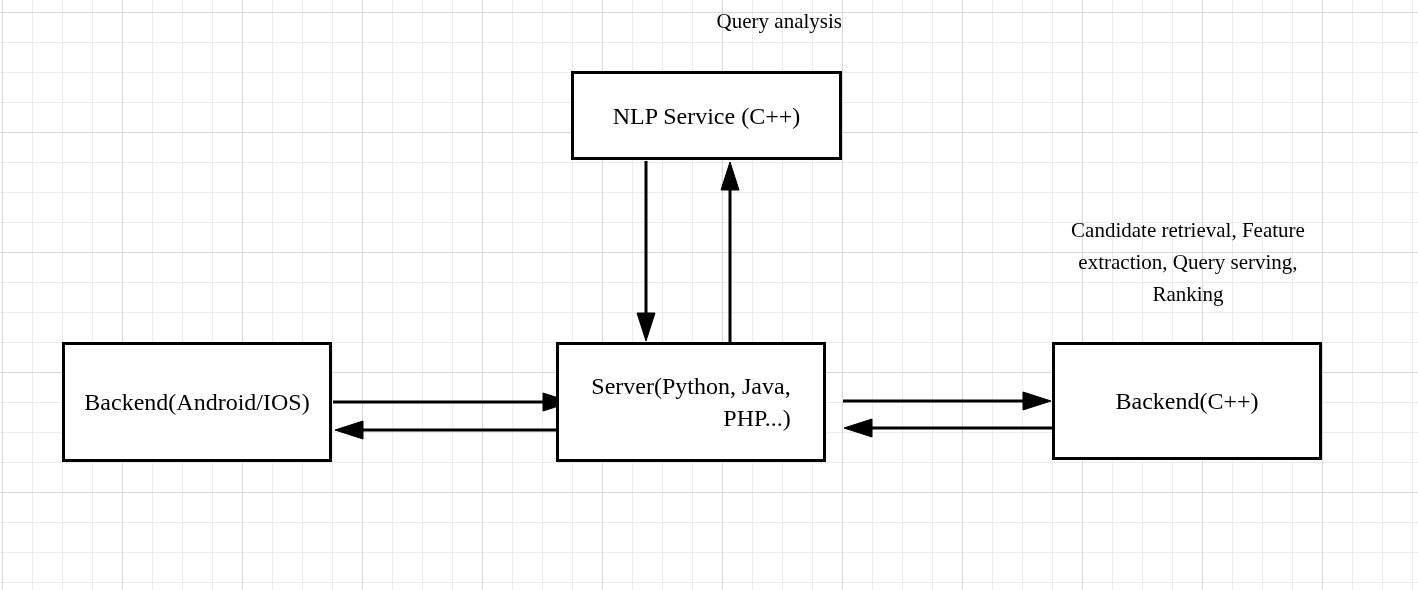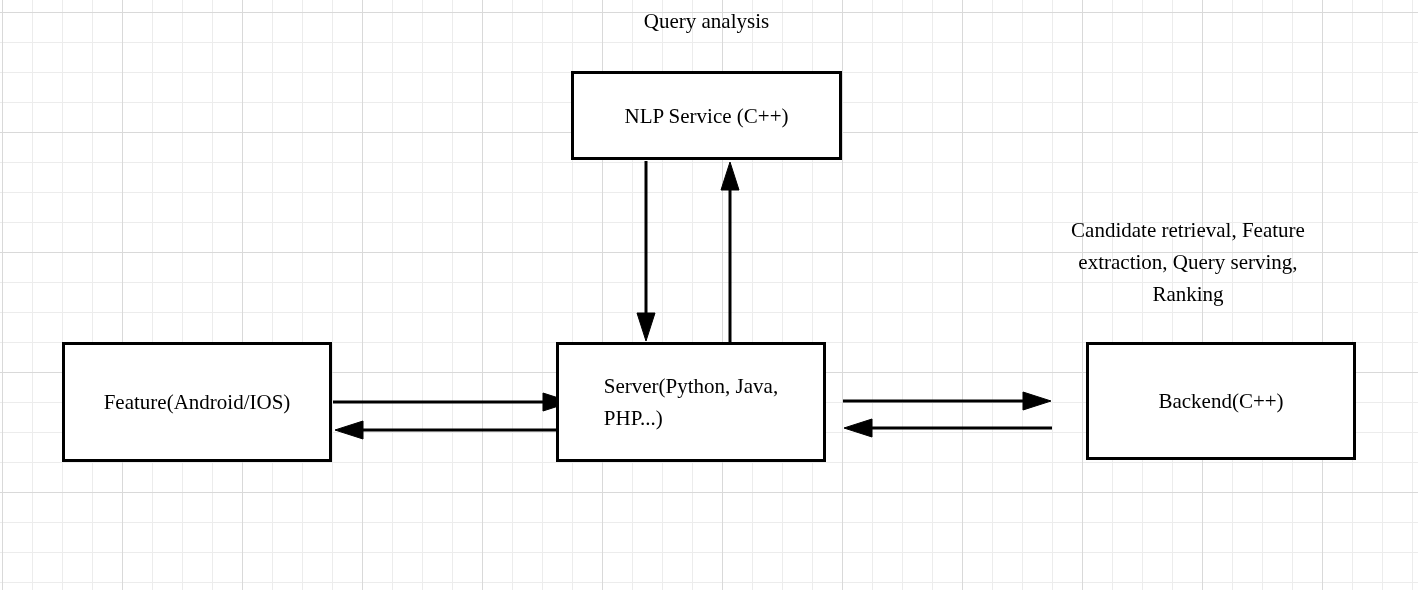--- a/index.html
+++ b/index.html
@@ -31,37 +31,37 @@
     height: 590px;
   }
   .node {
     position: absolute;
     box-sizing: border-box;
     background: #ffffff;
     border: 3px solid #000000;
     display: flex;
     align-items: center;
     justify-content: center;
-    text-align: left;
-    font-size: 21px;
+    text-align: right;
+    font-size: 24px;
     line-height: 32px;
     white-space: pre-line;
   }
   .free-label {
     position: absolute;
     text-align: center;
     font-size: 21px;
     line-height: 32px;
     white-space: pre-line;
   }
   #node-nlp     { left: 571px;  top: 71px;  width: 271px; height: 89px; }
   #node-client  { left: 62px;   top: 342px; width: 270px; height: 120px; }
   #node-server  { left: 556px;  top: 342px; width: 270px; height: 120px; }
-  #node-backend { left: 1052px; top: 342px; width: 270px; height: 118px; margin-left: 34px; }
-  #label-query   { left: 571px;  top: 5px;   width: 271px; }
+  #node-backend { left: 1052px; top: 342px; width: 270px; height: 118px; }
+  #label-query   { left: 571px;  top: 5px;   width: 271px; text-align: right; }
   #label-backend { left: 1028px; top: 214px; width: 320px; }
 </style>
 </head>
 <body>
 
 <div class="canvas">
 
   <svg class="edges-layer" viewBox="0 0 1418 590" xmlns="http://www.w3.org/2000/svg">
 
     <g stroke="#000000" fill="#000000">
@@ -99,21 +99,21 @@
 
   <div class="node" id="node-nlp">
     <span>NLP Service (C++)</span>
   </div>
 
   <div class="free-label" id="label-backend">Candidate retrieval, Feature
 extraction, Query serving,
 Ranking</div>
 
   <div class="node" id="node-client">
-    <span>Feature(Android/IOS)</span>
+    <span>Backend(Android/IOS)</span>
   </div>
 
   <div class="node" id="node-server">
     <span>Server(Python, Java,
 PHP...)</span>
   </div>
 
   <div class="node" id="node-backend">
     <span>Backend(C++)</span>
   </div>

